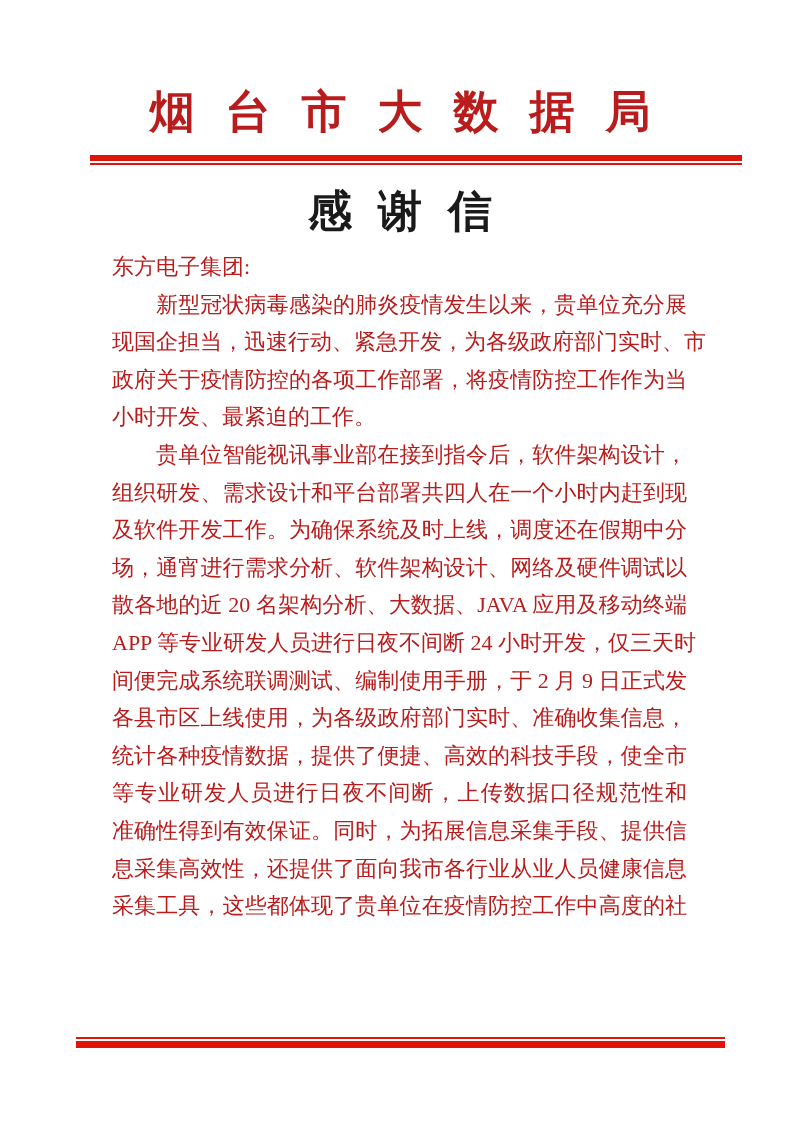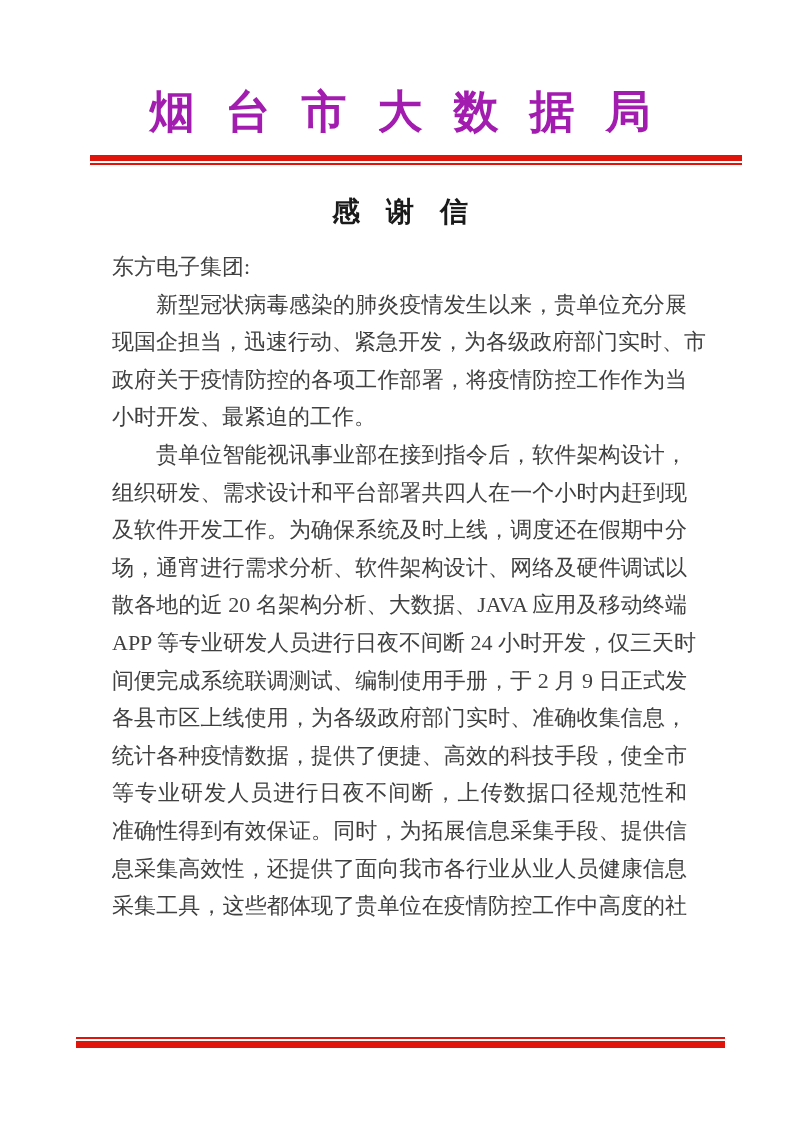--- a/index.html
+++ b/index.html
@@ -12,21 +12,21 @@
     background: #ffffff;
     font-family: "Liberation Serif", "DejaVu Serif", serif;
     overflow: hidden;
   }
   .org-name {
     position: absolute;
     top: 88px;
     left: 0;
     width: 100%;
     text-align: center;
-    color: #a21caf;
+    color: #b91c1c;
     font-size: 45px;
     font-weight: bold;
     line-height: 48px;
     letter-spacing: 31px;
     text-indent: 31px;
     white-space: nowrap;
   }
   .rule-top {
     position: absolute;
     top: 155px;
@@ -36,33 +36,33 @@
   .rule-top .thick { height: 6px; background: #e0140a; }
   .rule-top .gap   { height: 2px; background: #ffffff; }
   .rule-top .thin  { height: 2px; background: #e0140a; }
   .doc-title {
     position: absolute;
     top: 193px;
     left: 0;
     width: 100%;
     text-align: center;
     color: #1a1a1a;
-    font-size: 28px;
+    font-size: 44px;
     font-weight: bold;
     line-height: 38px;
     letter-spacing: 26px;
     text-indent: 26px;
     white-space: nowrap;
   }
   .body-text {
     position: absolute;
     top: 248px;
     left: 112px;
     width: 575px;
-    color: #404040;
+    color: #b91c1c;
     font-size: 22px;
     line-height: 37.6px;
   }
   .line {
     display: block;
     height: 37.6px;
     text-align: justify;
     text-align-last: justify;
     white-space: nowrap;
   }

